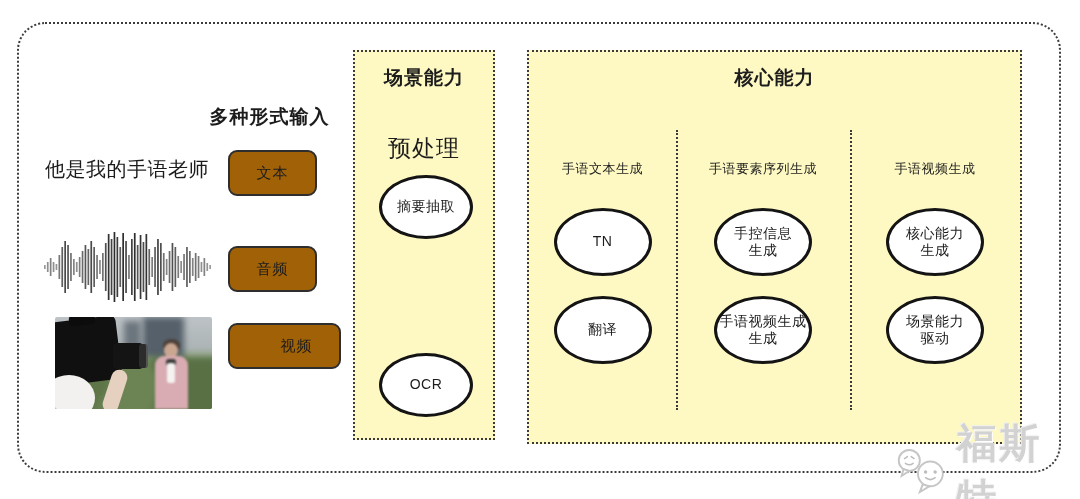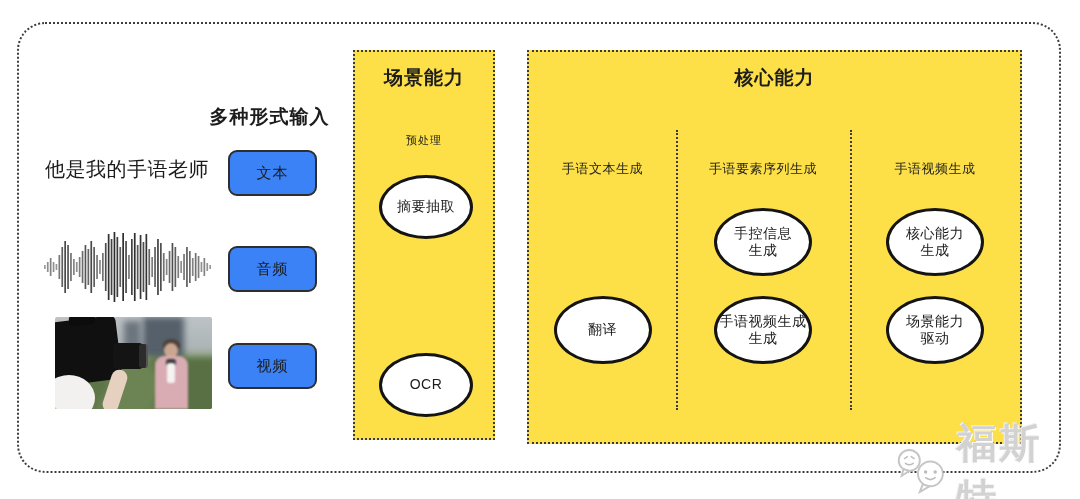--- a/index.html
+++ b/index.html
@@ -17,25 +17,25 @@
     position:absolute;left:207px;top:104px;width:125px;
     font-size:19px;font-weight:700;text-align:center;letter-spacing:1px;
   }
   .sample-text{
     position:absolute;left:45px;top:156px;width:172px;
     font-size:20px;letter-spacing:.5px;white-space:nowrap;
   }
   .input-box{
     position:absolute;width:85px;height:42px;border:2px solid #2e2e2e;border-radius:9px;
     display:flex;align-items:center;justify-content:center;font-size:15px;letter-spacing:1px;
-    background:#3b82f6;
+    background:#a16207;
   }
   .box-text{left:228px;top:150px;}
   .box-audio{left:228px;top:246px;}
-  .box-video{left:228px;top:343px;}
+  .box-video{left:228px;top:323px;padding-left:24px;}
   .waveform{position:absolute;left:42px;top:231px;}
   
   .video-thumb{
     position:absolute;left:55px;top:317px;width:157px;height:92px;border-radius:2px;
     overflow:hidden;background:linear-gradient(180deg,#bcc2c5 0%,#aeb5b7 32%,#91a483 46%,#74895f 70%,#6b8156 100%);
   }
   .vt-building{position:absolute;left:56%;top:0;width:26%;height:46%;background:#55606a;filter:blur(3px);}
   .vt-building2{position:absolute;left:44%;top:4%;width:11%;height:36%;background:#6b757d;filter:blur(3px);}
   .vt-hedge{position:absolute;left:-6%;top:44%;width:115%;height:70%;filter:blur(3px);
     background:
@@ -50,25 +50,25 @@
   .vt-body{position:absolute;left:4px;top:17px;width:33px;height:53px;background:#d9abb2;border-radius:9px 9px 0 0;}
   .vt-mic{position:absolute;left:16px;top:24px;width:8px;height:20px;background:#f4f3f1;border-radius:2px;}
   .vt-michead{position:absolute;left:15px;top:20px;width:10px;height:7px;background:#3a3a3a;border-radius:3px;}
   .vt-cam{position:absolute;left:-8px;top:2px;width:72px;height:64px;background:#101010;border-radius:6px;transform:rotate(-7deg);}
   .vt-lens{position:absolute;left:58px;top:26px;width:30px;height:26px;background:#141414;border-radius:4px;}
   .vt-lensring{position:absolute;left:84px;top:27px;width:7px;height:24px;background:#2c2c2c;border-radius:3px;border-right:2px solid #555;}
   .vt-camtop{position:absolute;left:14px;top:-2px;width:26px;height:10px;background:#0c0c0c;border-radius:3px;transform:rotate(-7deg);}
   .vt-arm{position:absolute;left:52px;top:52px;width:16px;height:44px;background:#e6d0c0;border-radius:8px;transform:rotate(18deg);}
   .vt-shoulder{position:absolute;left:-12px;top:58px;width:52px;height:46px;background:#f3f1ef;border-radius:50%;}
   
-  .panel{position:absolute;border:2px dotted #3a3a3a;background:#fde047;}
+  .panel{position:absolute;border:2px dotted #3a3a3a;background:#fef9c3;}
   .scene-box{left:353px;top:50px;width:138px;height:386px;}
   .core-box{left:527px;top:50px;width:491px;height:390px;}
   .panel-title{position:absolute;left:0;right:0;top:13px;text-align:center;font-size:19px;font-weight:700;letter-spacing:1px;}
-  .scene-subtitle{position:absolute;left:0;right:0;top:81px;text-align:center;font-size:11px;letter-spacing:1px;}
+  .scene-subtitle{position:absolute;left:0;right:0;top:81px;text-align:center;font-size:23px;letter-spacing:1px;}
   .ellipse{
     position:absolute;width:88px;height:58px;border:3px solid #141414;border-radius:50%;
     display:flex;align-items:center;justify-content:center;text-align:center;
     font-size:14px;line-height:1.25;white-space:pre-line;background:#fff;letter-spacing:.5px;
   }
   .scene-e0{left:24px;top:123px;}
   .scene-e1{left:24px;top:214px;}
   .scene-e2{left:24px;top:301px;}
   .core-divider{position:absolute;top:78px;height:280px;width:0;border-left:2px dotted #3a3a3a;}
   .div1{left:147px;} .div2{left:321px;}
@@ -193,20 +193,21 @@
     <div class="ellipse scene-e2">OCR</div>
   </div>
 
   <div class="panel core-box">
     <div class="panel-title">核心能力</div>
     <div class="core-divider div1"></div>
     <div class="core-divider div2"></div>
 
     <div class="core-col col1">
       <div class="col-header">手语文本生成</div>
+      <div class="ellipse row1">TN</div>
       <div class="ellipse row2">翻译</div>
     </div>
 
     <div class="core-col col2">
       <div class="col-header">手语要素序列生成</div>
       <div class="ellipse row1">手控信息
 生成</div>
       <div class="ellipse row2">手语视频生成
 生成</div>
     </div>

